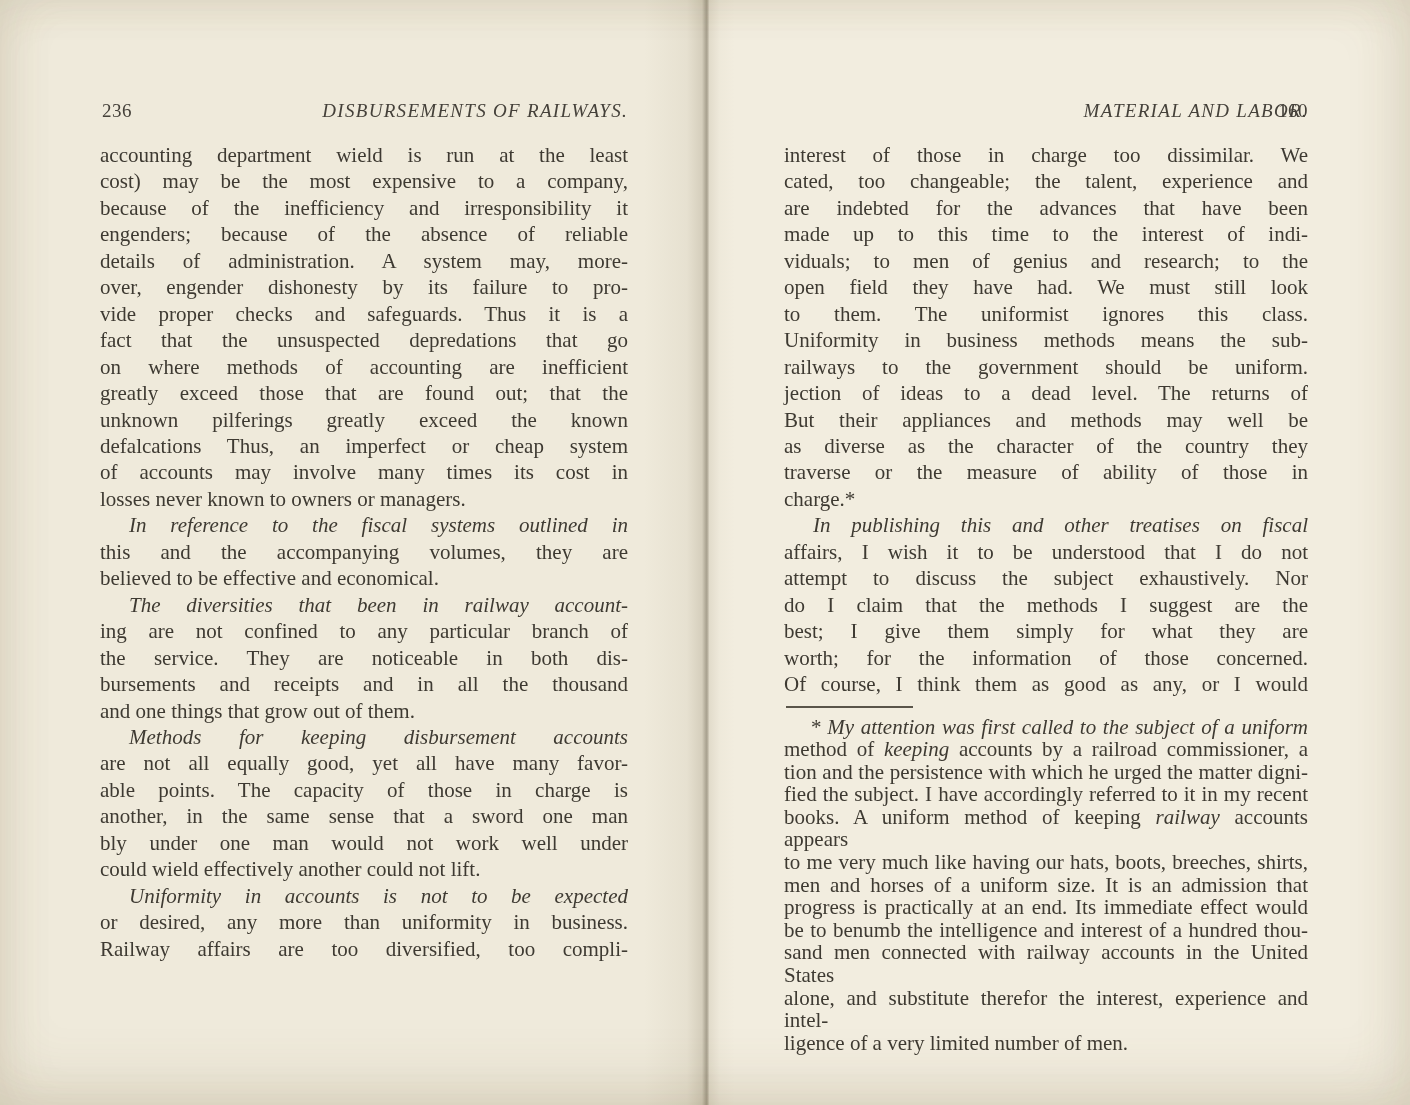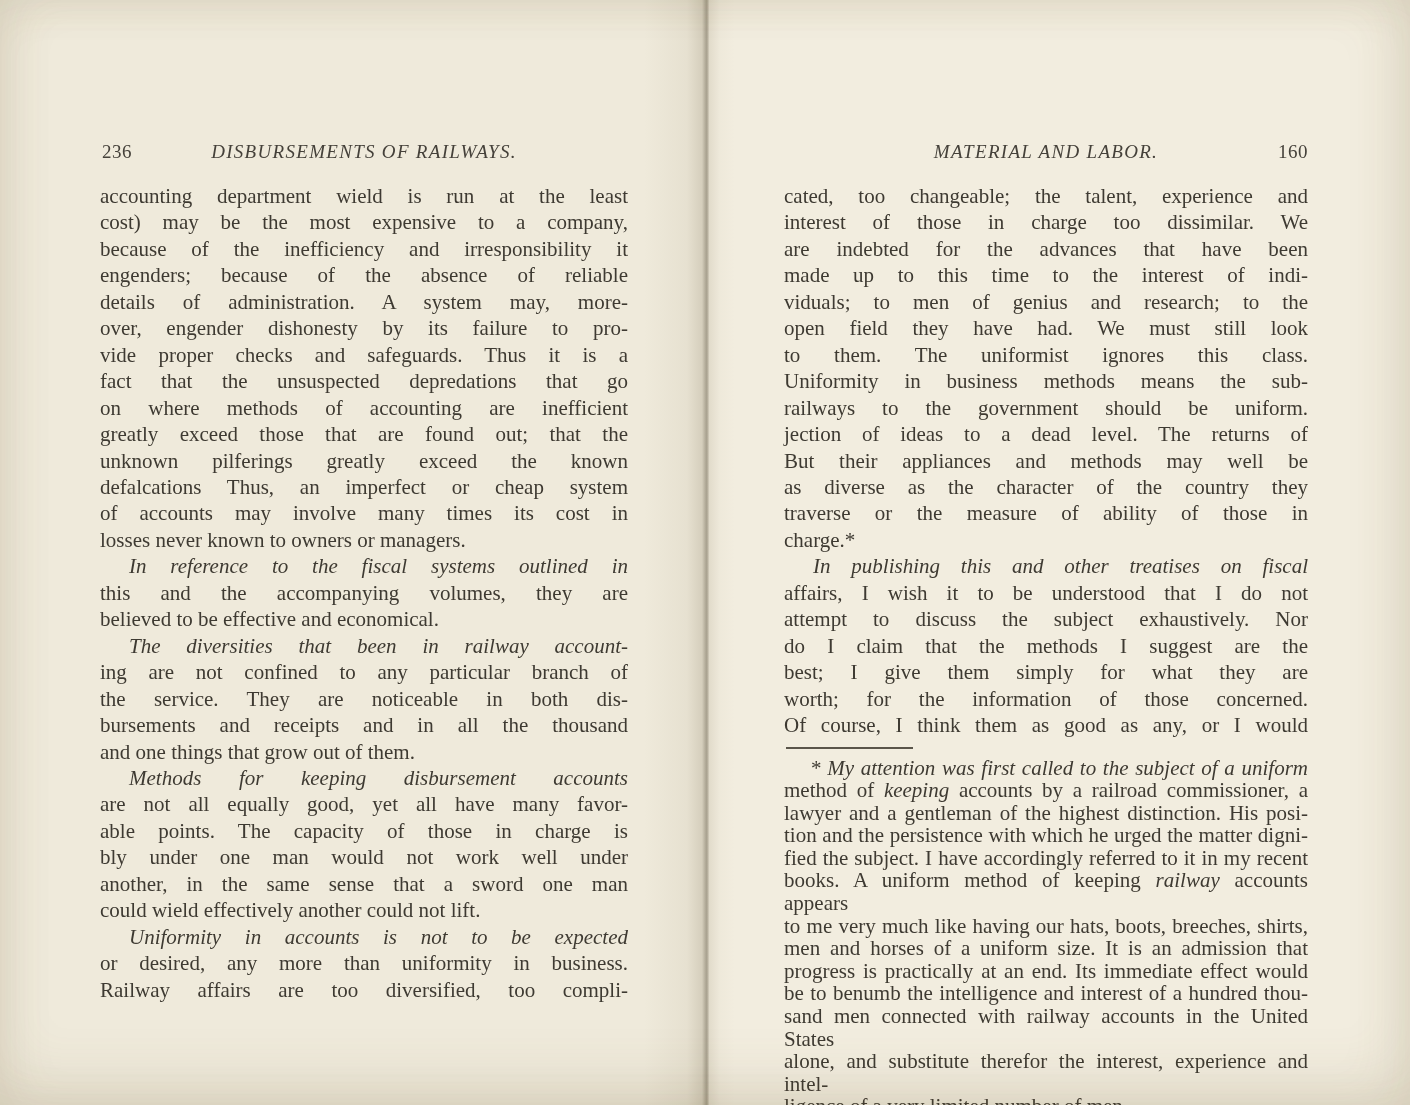--- a/index.html
+++ b/index.html
@@ -34,21 +34,21 @@
       inset 18px 0 45px rgba(115,98,60,0.05),
       inset 0 14px 40px rgba(115,98,60,0.04);
   }
   .content{position:absolute;top:100px;z-index:2;color:#3e3a32;}
   .content-left{left:100px;width:528px;}
   .content-right{left:784px;width:524px;}
   .pagehead{
     position:relative;height:42px;
     font-style:italic;font-size:19px;letter-spacing:1.3px;color:#45413a;
   }
-  .rhead{display:block;text-align:center;white-space:nowrap;margin-top:41px;}
+  .rhead{display:block;text-align:right;white-space:nowrap;}
   .folio{
     position:absolute;top:0;font-style:normal;letter-spacing:0.5px;font-size:19px;
   }
   .folio-left{left:2px;}
   .folio-right{right:0;}
   .bodytext{font-size:21px;line-height:26.45px;}
   .line{text-align:justify;text-align-last:justify;-moz-text-align-last:justify;}
   .line.endline{text-align-last:left;-moz-text-align-last:left;}
   .line.indent{text-indent:29px;font-style:italic;}
   .footnote{margin-top:8px;}
@@ -89,37 +89,37 @@
         <div class="line">this and the accompanying volumes, they are</div>
         <div class="line endline">believed to be effective and economical.</div>
         <div class="line indent">The diversities that been in railway account-</div>
         <div class="line">ing are not confined to any particular branch of</div>
         <div class="line">the service.  They are noticeable in both dis-</div>
         <div class="line">bursements and receipts and in all the thousand</div>
         <div class="line endline">and one things that grow out of them.</div>
         <div class="line indent">Methods for keeping disbursement accounts</div>
         <div class="line">are not all equally good, yet all have many favor-</div>
         <div class="line">able points.  The capacity of those in charge is</div>
+        <div class="line">another, in the same sense that a sword one man</div>
         <div class="line">bly under one man would not work well under</div>
-        <div class="line">another, in the same sense that a sword one man</div>
         <div class="line endline">could wield effectively another could not lift.</div>
         <div class="line indent">Uniformity in accounts is not to be expected</div>
         <div class="line">or desired, any more than uniformity in business.</div>
         <div class="line">Railway affairs are too diversified, too compli-</div>
       </div>
   </div>
 
   <div class="content content-right">
     <div class="pagehead">
       <span class="rhead">MATERIAL AND LABOR.</span>
       <span class="folio folio-right">160</span>
     </div>
     <div class="bodytext">
+        <div class="line">interest of those in charge too dissimilar.  We</div>
         <div class="line">cated, too changeable; the talent, experience and</div>
-        <div class="line">interest of those in charge too dissimilar.  We</div>
         <div class="line">are indebted for the advances that have been</div>
         <div class="line">made up to this time to the interest of indi-</div>
         <div class="line">viduals; to men of genius and research; to the</div>
         <div class="line">open field they have had.  We must still look</div>
         <div class="line">to them.  The uniformist ignores this class.</div>
         <div class="line">Uniformity in business methods means the sub-</div>
         <div class="line">railways to the government should be uniform.</div>
         <div class="line">jection of ideas to a dead level.  The returns of</div>
         <div class="line">But their appliances and methods may well be</div>
         <div class="line">as diverse as the character of the country they</div>
@@ -131,21 +131,20 @@
         <div class="line">do I claim that the methods I suggest are the</div>
         <div class="line">best; I give them simply for what they are</div>
         <div class="line">worth; for the information of those concerned.</div>
         <div class="line">Of course, I think them as good as any, or I would</div>
       </div>
     <div class="footnote">
       <div class="fnrule"></div>
       <div class="fnbody">
           <div class="line indent">* My attention was first called to the subject of a uniform</div>
           <div class="line"><span>method of </span><span class="it">keeping</span><span> accounts by a railroad commissioner, a</span></div>
-          <div class="line">lawyer and a gentleman of the highest distinction.  His posi-</div>
           <div class="line">tion and the persistence with which he urged the matter digni-</div>
           <div class="line">fied the subject.  I have accordingly referred to it in my recent</div>
           <div class="line"><span>books.  A uniform method of keeping </span><span class="it">railway</span><span> accounts appears</span></div>
           <div class="line">to me very much like having our hats, boots, breeches, shirts,</div>
           <div class="line">men and horses of a uniform size.  It is an admission that</div>
           <div class="line">progress is practically at an end.  Its immediate effect would</div>
           <div class="line">be to benumb the intelligence and interest of a hundred thou-</div>
           <div class="line">sand men connected with railway accounts in the United States</div>
           <div class="line">alone, and substitute therefor the interest, experience and intel-</div>
           <div class="line endline">ligence of a very limited number of men.</div>

